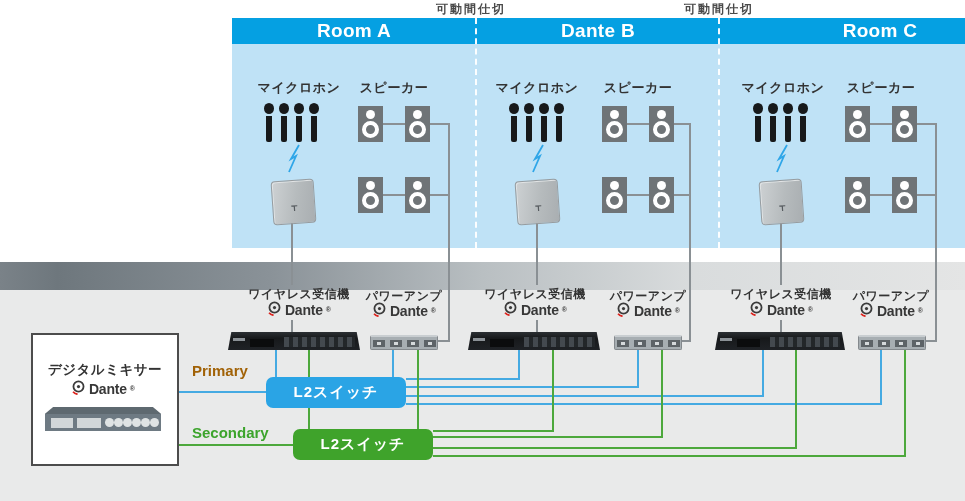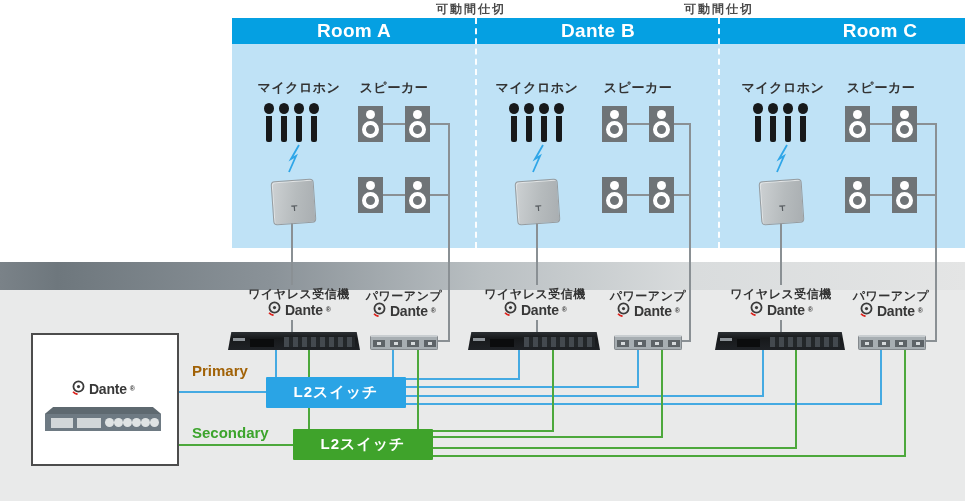--- a/index.html
+++ b/index.html
@@ -62,21 +62,21 @@
   .mixer-box{left:31px;top:333px;width:144px;height:129px;background:#fff;border:2px solid #4C4C4C;z-index:4;}
   .mixer-label{position:absolute;left:0;top:26px;width:100%;text-align:center;font-size:13.5px;font-weight:700;color:#333;letter-spacing:.5px;}
   .mixer-rack{position:absolute;left:12px;top:72px;width:116px;height:24px;
     background:linear-gradient(#5E6970 0%,#5E6970 30%,#6E7A83 30%,#6E7A83 100%);
     clip-path:polygon(7% 0,93% 0,100% 28%,100% 100%,0 100%,0 28%);}
   .mixer-rack .r1{position:absolute;left:6px;top:11px;width:22px;height:10px;background:#D2D7D9;}
   .mixer-rack .r2{position:absolute;left:32px;top:11px;width:24px;height:10px;background:#D2D7D9;}
   .mixer-rack .knob{position:absolute;top:11px;width:9px;height:9px;border-radius:50%;background:#DFE3E4;}
   
   .net-label{position:absolute;font-size:15px;font-weight:700;z-index:4;}
-  .l2{position:absolute;width:140px;height:31px;border-radius:1px;z-index:5;color:#fff;font-size:15px;
+  .l2{position:absolute;width:140px;height:31px;border-radius:7px;z-index:5;color:#fff;font-size:15px;
     font-weight:700;letter-spacing:1px;display:flex;align-items:center;justify-content:center;}
   .l2-p{left:266px;top:377px;background:#2AA4E5;}
   .l2-s{left:293px;top:429px;background:#3FA32B;}
 </style>
 </head>
 <body>
 
 <div class="stage">
 
   <div class="abs lower-bg"></div>
@@ -371,20 +371,21 @@
       <sup>®</sup>
   </div>
   <div class="rack-amp" style="left:858px;top:335px;width:68px">
       <i></i>
       <i></i>
       <i></i>
       <i></i>
     </div>
 
   <div class="abs mixer-box">
+    <div class="mixer-label">デジタルミキサー</div>
     <div class="dante" style="left:12px;top:45px;width:116px">
       <span><svg width="15" height="16" viewBox="0 0 16 17">
             <circle cx="8" cy="8" r="5.4" fill="none" stroke="#3B3B3B" stroke-width="1.9"></circle>
             <circle cx="8" cy="8" r="1.7" fill="#3B3B3B"></circle>
             <path d="M2.2 13.6 A7.3 7.3 0 0 0 7 16.2" fill="none" stroke="#DC241E" stroke-width="1.9"></path>
           </svg></span>
       <span class="d-tx">Dante</span>
         <sup>®</sup>
     </div>
     <div class="mixer-rack">

